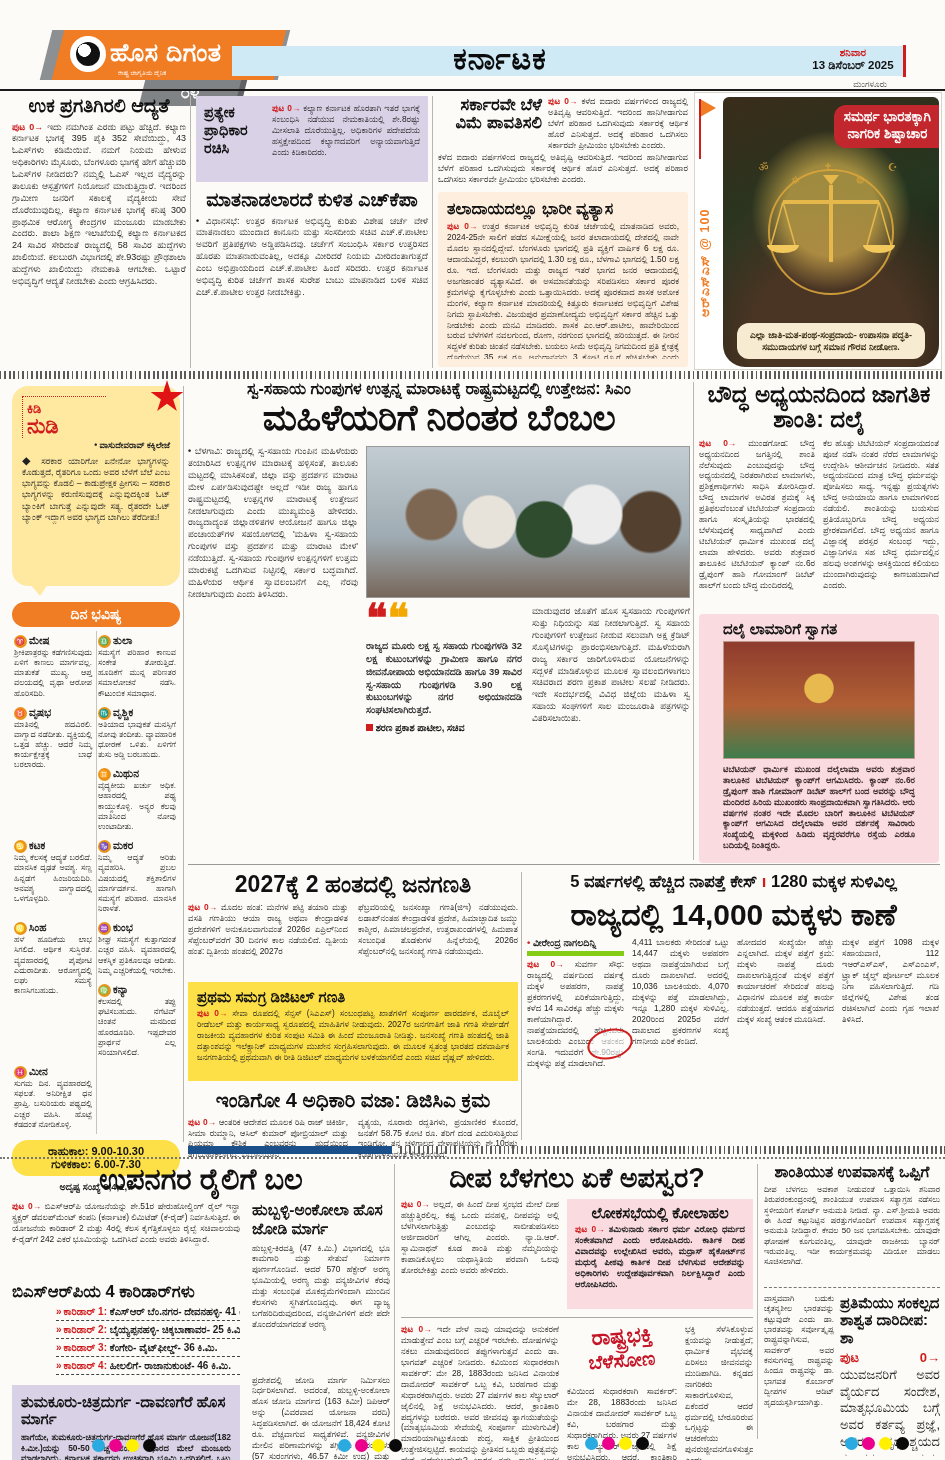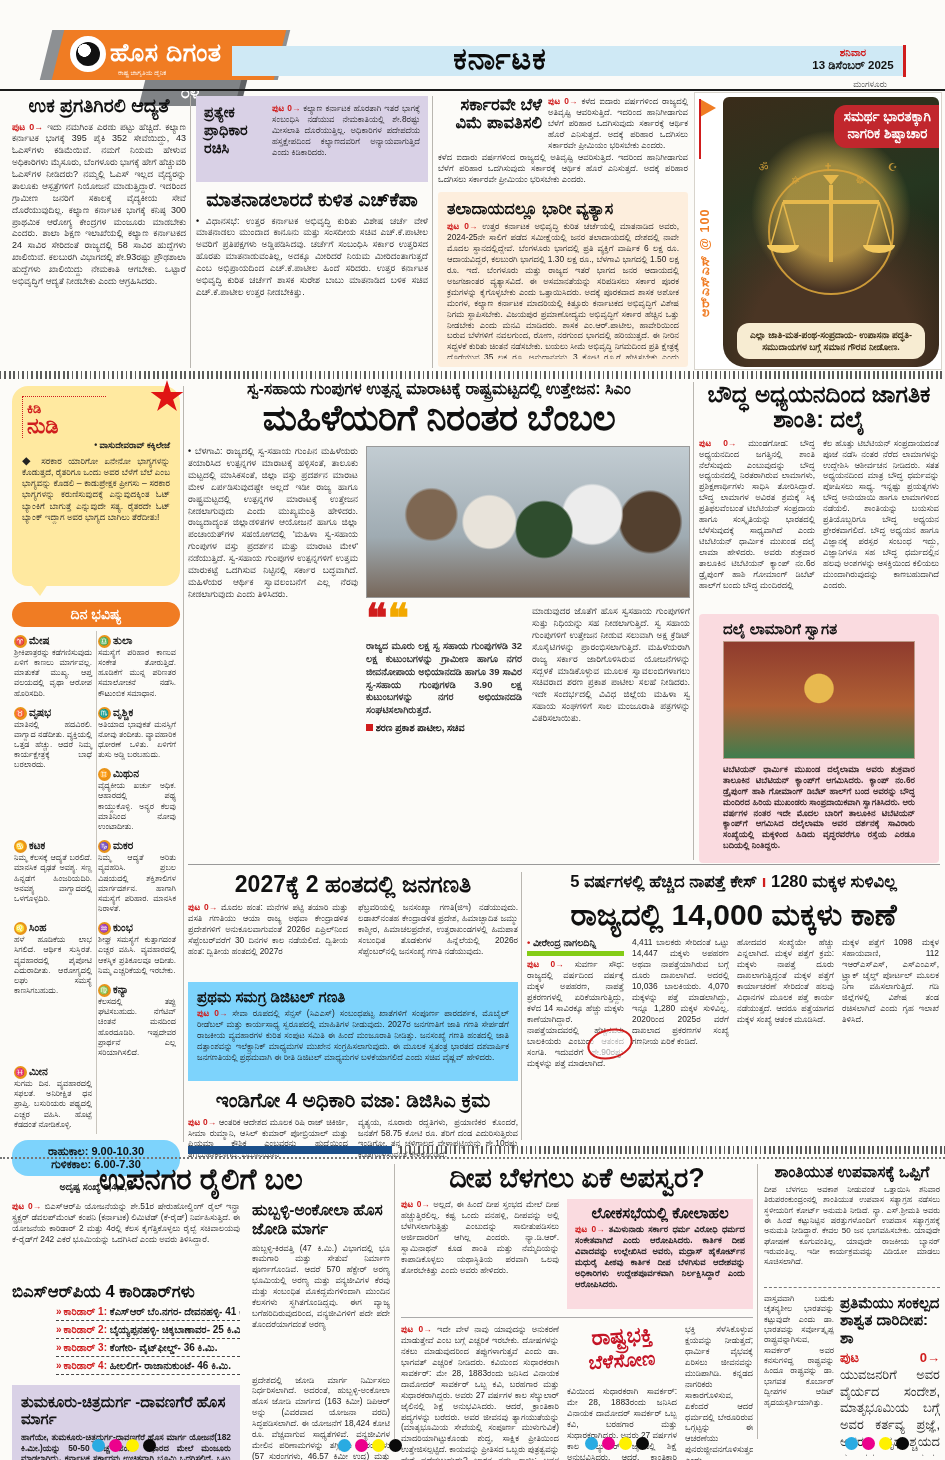--- a/index.html
+++ b/index.html
@@ -21,21 +21,21 @@
   .mast-gray-l{position:absolute;left:46px;top:30px;width:18px;height:50px;background:#8d9093;transform:skewX(-14deg);}
   .mast-num{position:absolute;left:142px;top:80px;width:96px;height:26px;background:#808386;transform:skewX(-14deg);box-shadow:6px 0 0 #5f6163;}
   .mast-num span{display:block;transform:skewX(14deg);color:#fff;font-weight:bold;font-size:17px;text-align:center;line-height:26px;}
   .logo-circle{position:absolute;left:70px;top:36px;width:36px;height:36px;border-radius:50%;background:#fff;border:2px solid #fff;}
   .logo-circle .inner{position:absolute;left:4px;top:4px;width:24px;height:24px;border-radius:50%;background:radial-gradient(circle at 35% 35%,#fff 0 28%,#111 30% 100%);}
   .blue-strip{position:absolute;left:232px;top:46px;width:672px;height:30px;background:#cfe9f5;}
   .section-title{position:absolute;left:330px;top:42px;width:340px;text-align:center;font-size:30px;font-weight:bold;color:#0c0c0c;letter-spacing:1px;}
   .quote-box{font-size:9.5px;line-height:1.35;text-align:justify;color:#333;font-weight:bold;}
   .peach{background:#fdeedd;}
   .purple{background:#d9d1e6;}
-  .yellowbox{background:#7dd3fc;}
+  .yellowbox{background:#fde047;}
   .pinkbox{background:#fadbe0;}
   .photo-main{background:
      radial-gradient(circle at 20% 45%,#7e6752 0 9%,transparent 10%),
      radial-gradient(circle at 38% 50%,#e8e3da 0 12%,transparent 13%),
      radial-gradient(circle at 55% 55%,#2f4d2e 0 14%,transparent 15%),
      radial-gradient(circle at 70% 45%,#ececec 0 12%,transparent 13%),
      radial-gradient(circle at 88% 50%,#53402f 0 10%,transparent 11%),
      linear-gradient(180deg,#c2ccd2 0%,#9fabb2 60%,#77675a 100%);}
   .photo-dalai{background:
      radial-gradient(circle at 50% 40%,#e8b94f 0 12%,transparent 13%),

